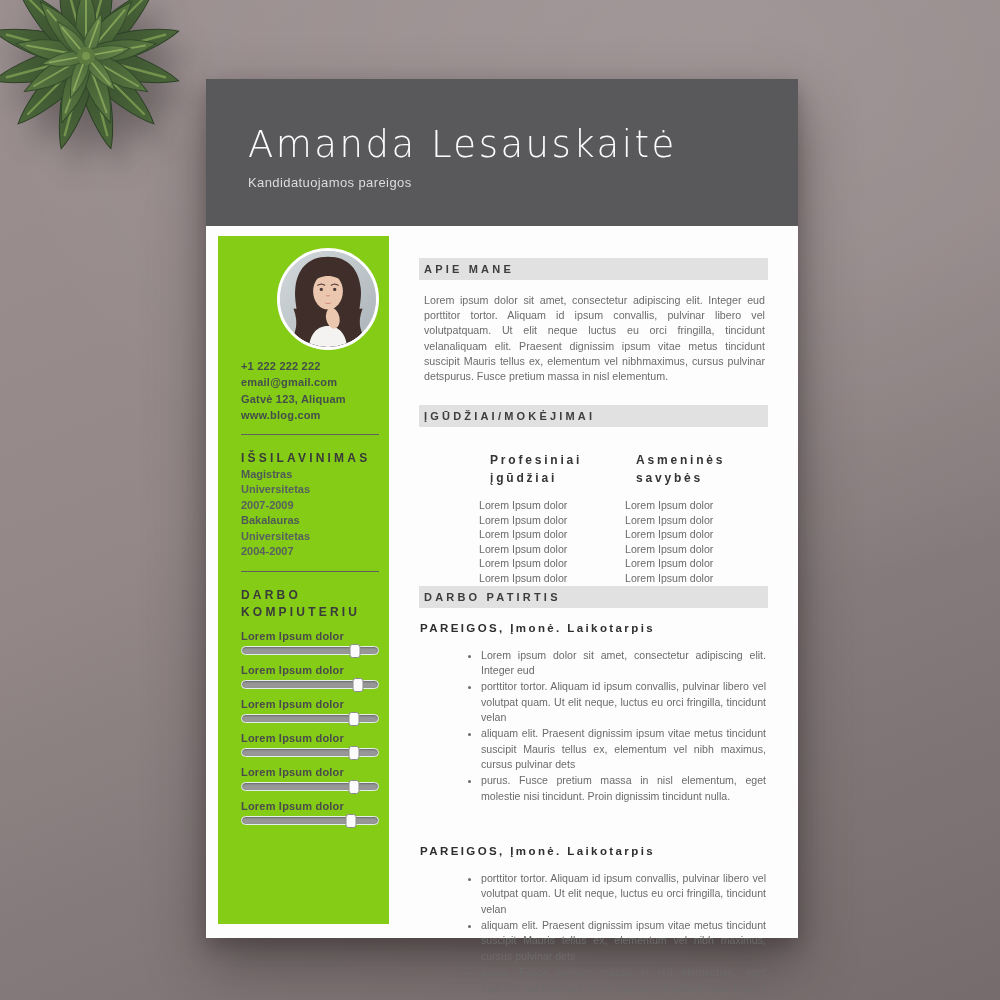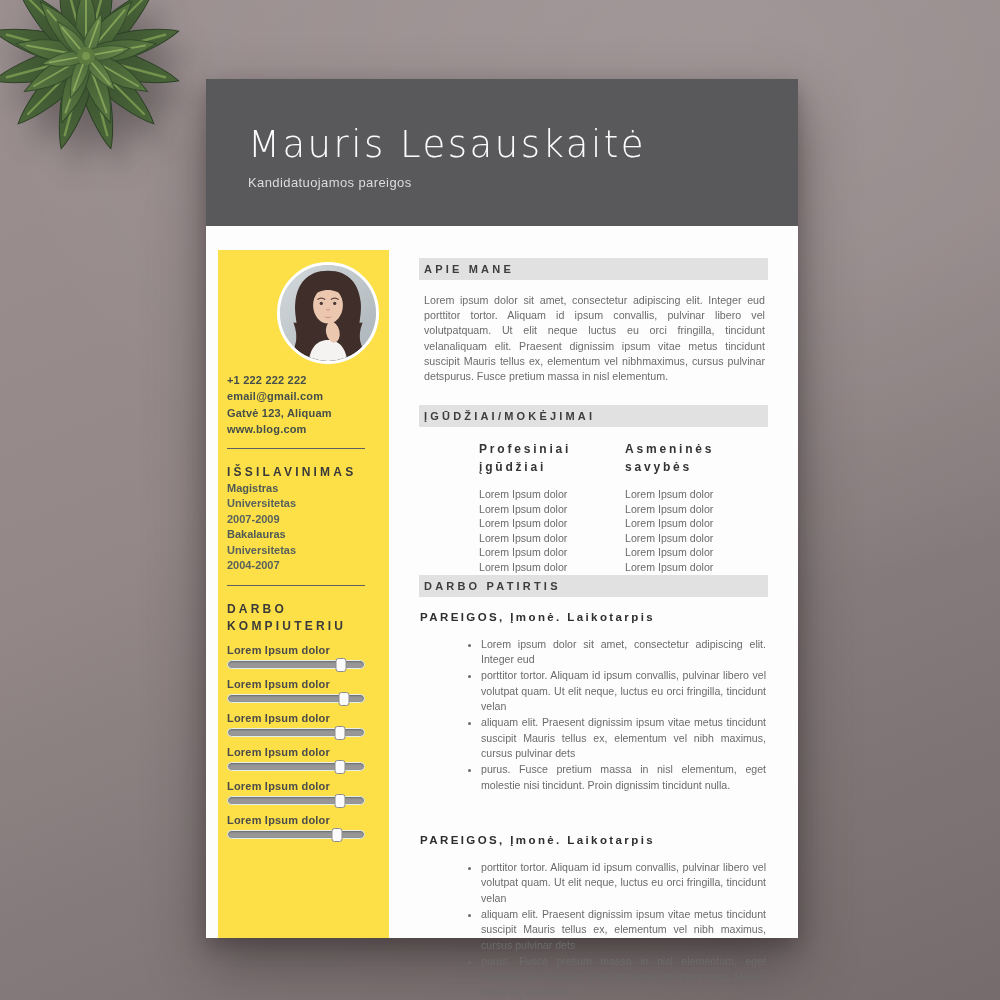--- a/index.html
+++ b/index.html
@@ -18,22 +18,22 @@
   .page{
     position:absolute;left:206px;top:79px;width:592px;height:859px;background:#fdfdfd;
     box-shadow:0 26px 55px rgba(38,30,32,.45),0 8px 18px rgba(38,30,32,.28);
   }
   .page-header{height:147px;background:#59595b;color:#fff;padding:46px 20px 0 42px;}
   .person-name{margin:0;font-family:"DejaVu Sans",sans-serif;font-weight:300;
     font-size:37px;letter-spacing:2.5px;line-height:1.1;color:#fbfbfb;}
   .person-subtitle{margin-top:9px;font-size:13px;color:#dcdcdc;letter-spacing:.4px;}
   .page-body{position:relative;height:712px;}
   
-  .sidebar{position:absolute;left:12px;top:24px;width:171px;height:688px;
-    background:#fde047;padding:12px 14px 0 9px;}
+  .sidebar{position:absolute;left:12px;top:10px;width:171px;height:688px;
+    background:#84cc16;padding:12px 14px 0 23px;}
   .photo-wrap{width:102px;height:102px;border-radius:50%;overflow:hidden;
     border:3px solid #fff;margin:0 -4px 0 auto;background:#c2cad0;}
   .photo-wrap svg{display:block;width:100%;height:100%;}
   .contact{margin-top:8px;font-size:11px;font-weight:bold;color:#454e4b;
     line-height:16.3px;letter-spacing:.2px;}
   .divider{border:none;border-top:1.5px solid #606060;margin:11px 0 0 0;width:138px;}
   .side-title{margin:15px 0 0;font-size:12px;font-weight:bold;letter-spacing:3.2px;
     color:#3a3a3a;white-space:pre-line;line-height:1.4;}
   .edu-entry{font-size:11px;color:#58615e;line-height:15.5px;font-weight:bold;}
   .edu-degree{color:#4f5a56;}
@@ -47,21 +47,21 @@
   
   .main{margin-left:213px;width:349px;padding-top:32px;}
   .bar{height:22px;line-height:22px;background:#e1e1e1;color:#3d3d3d;
     font-size:11px;font-weight:bold;letter-spacing:3.2px;padding-left:5px;}
   .about-text{margin:13px 3px 0 5px;font-size:10.7px;line-height:15.2px;
     color:#6c6c6c;text-align:justify;}
   .bar-skills{margin-top:21px;}
   .skills-cols{display:flex;margin:14px 0 0 60px;}
   .skill-col{width:146px;}
   .skill-col + .skill-col{width:142px;}
-  .skill-col h3{margin:0;font-size:12px;font-weight:bold;letter-spacing:2.8px;
+  .skill-col h3{margin:11px;font-size:12px;font-weight:bold;letter-spacing:2.8px;
     color:#343434;white-space:pre-line;line-height:1.45;}
   .skill-items{margin-top:11px;font-size:10.6px;color:#6b6b6b;line-height:14.6px;}
   .bar-exp{}
   .job-heading{margin:14px 0 0 1px;font-size:11.5px;font-weight:bold;
     letter-spacing:2.4px;color:#2e2e2e;}
   .job ul{margin:14px 2px 0 47px;padding-left:15px;}
   .job li{font-size:10.6px;line-height:15.7px;color:#6b6b6b;text-align:justify;}
   .job-2{margin-top:40px;}
 </style>
 </head>
@@ -125,21 +125,21 @@
       <use href="#leafI" transform="rotate(260)"></use>
         <use href="#leafI" transform="rotate(320)"></use>
       <circle r="9" fill="#5c7b41"></circle>
       <circle r="4" fill="#779750"></circle>
     </g>
   </svg>
 
   <div class="page">
 
     <header class="page-header">
-      <h1 class="person-name">Mauris Lesauskaitė</h1>
+      <h1 class="person-name">Amanda Lesauskaitė</h1>
       <div class="person-subtitle">Kandidatuojamos pareigos</div>
     </header>
 
     <div class="page-body">
 
       <aside class="sidebar">
 
         <div class="photo-wrap">
           <svg viewBox="0 0 100 100" aria-hidden="true">
             <defs>

